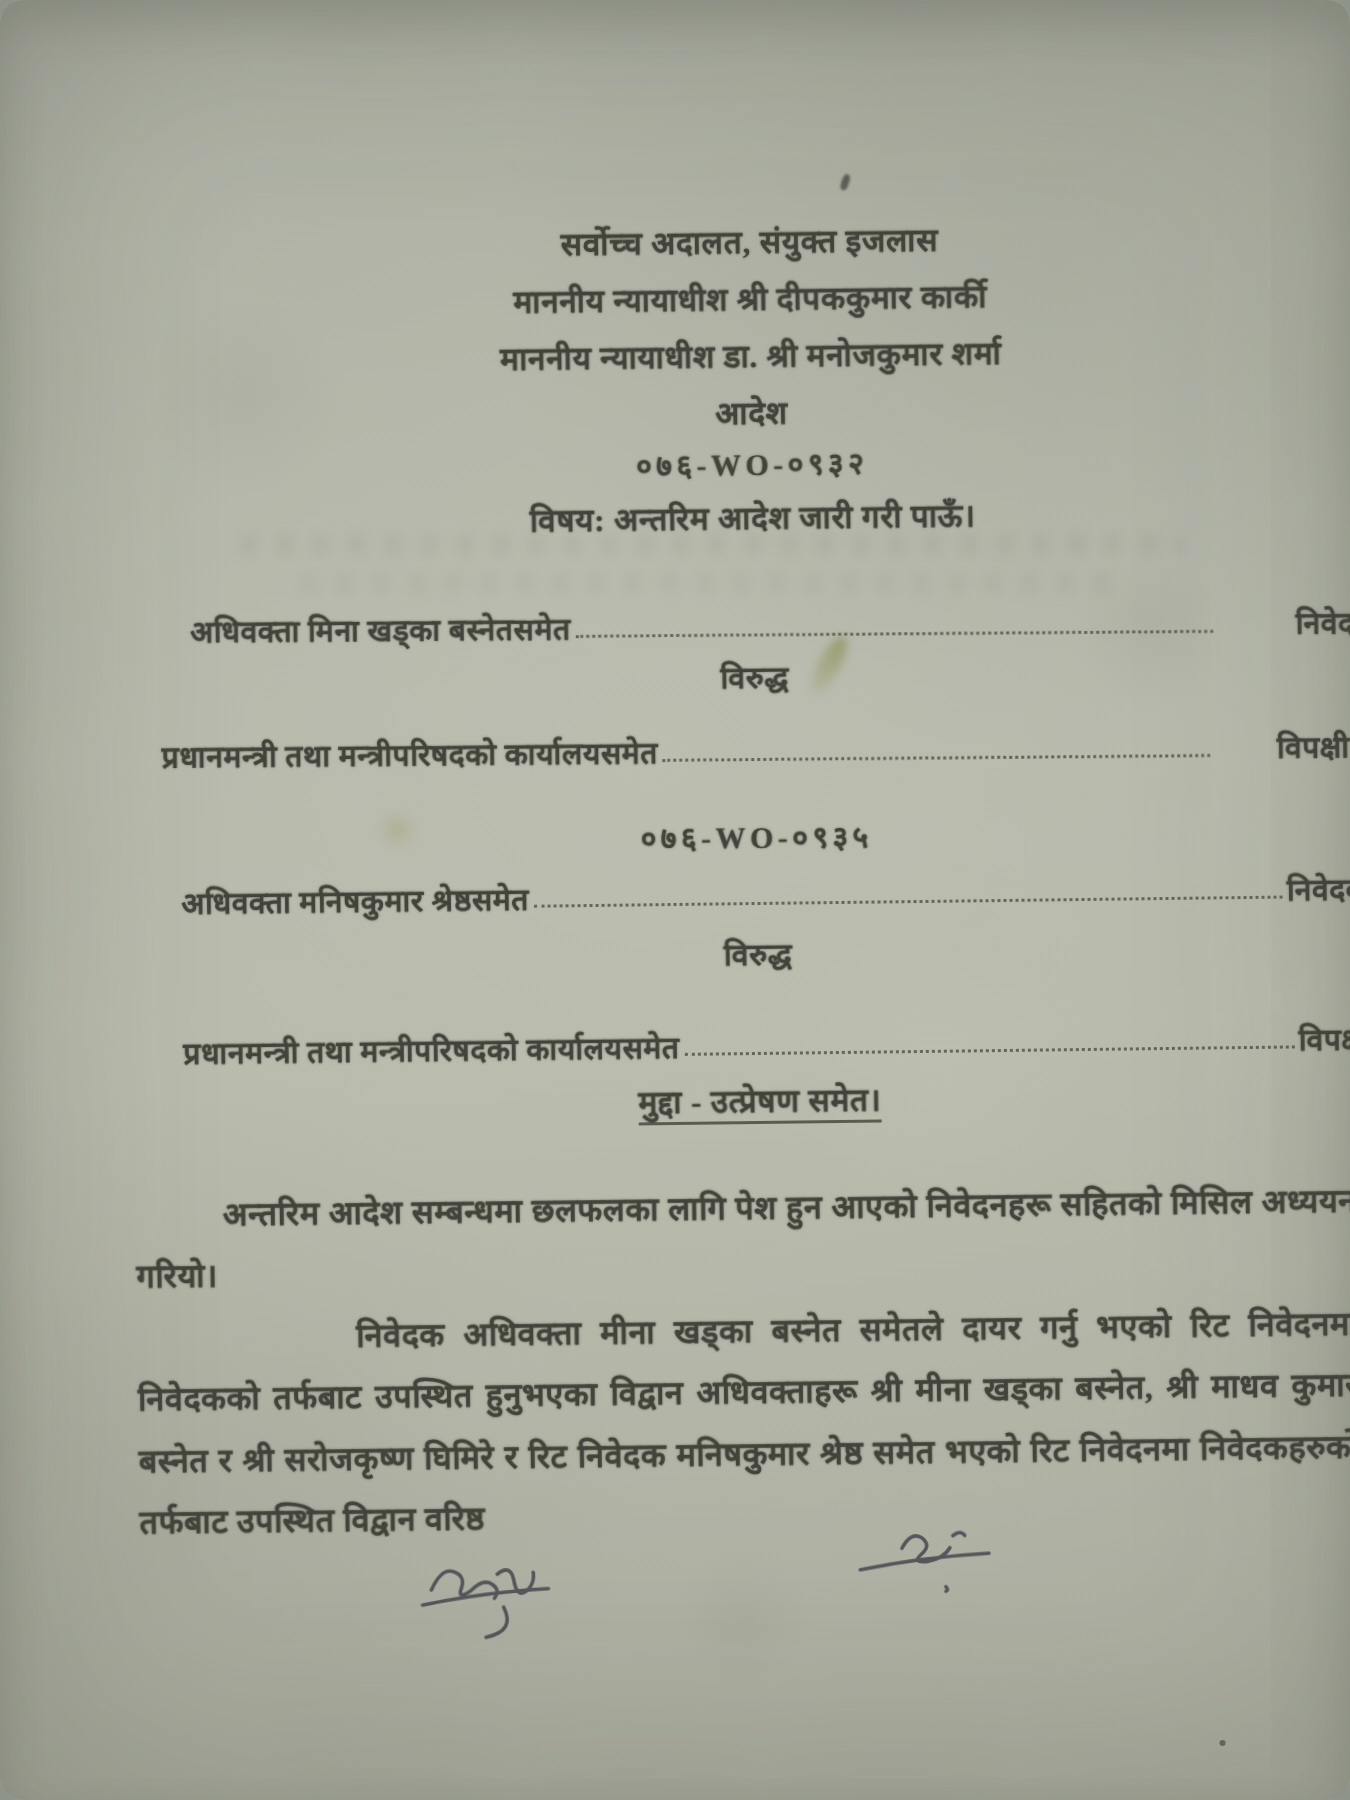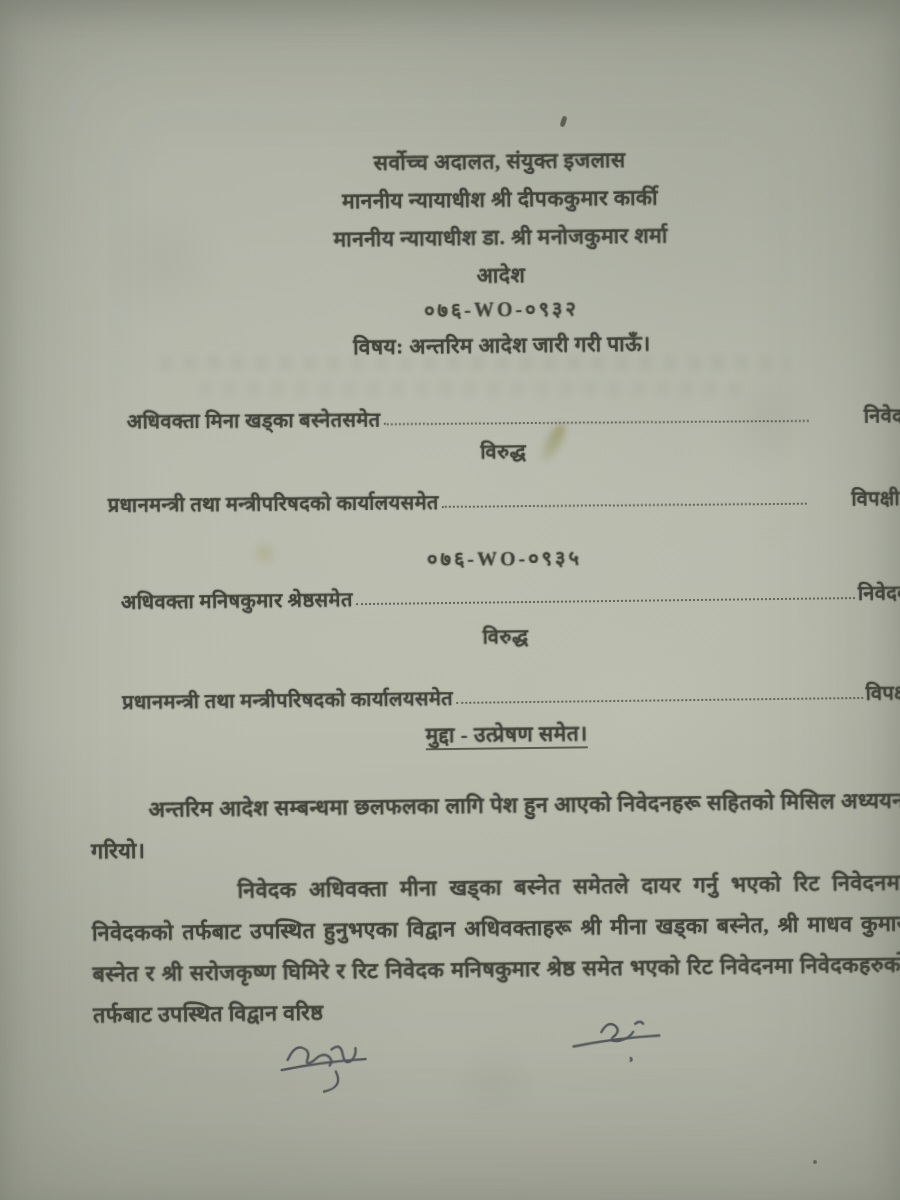--- a/index.html
+++ b/index.html
@@ -9,20 +9,21 @@
     font-family:"Liberation Serif","DejaVu Serif",serif;
   }
   .paper{
     position:relative;width:900px;height:1200px;
     background:
       radial-gradient(ellipse 120% 80% at 48% 42%, rgba(200,203,188,.35), rgba(0,0,0,0) 70%),
       radial-gradient(ellipse 60% 40% at 78% 14%, rgba(120,124,112,.18), rgba(0,0,0,0) 70%),
       radial-gradient(ellipse 50% 35% at 12% 85%, rgba(125,129,116,.15), rgba(0,0,0,0) 70%),
       linear-gradient(176deg, #a9ac9f 0%, #b3b6a8 38%, #b6b8aa 58%, #a8ab9d 100%);
     box-shadow: inset 0 0 140px rgba(58,62,52,.30), inset 0 14px 30px rgba(58,62,52,.18);
+    border-radius: 15px;
   }
   
   .paper::before{
     content:"";position:absolute;inset:0;pointer-events:none;
     background:
       radial-gradient(circle 90px at 18% 22%, rgba(95,99,86,.06), rgba(0,0,0,0) 75%),
       radial-gradient(circle 140px at 70% 60%, rgba(208,210,193,.10), rgba(0,0,0,0) 75%),
       radial-gradient(circle 70px at 85% 35%, rgba(95,99,86,.07), rgba(0,0,0,0) 75%),
       radial-gradient(circle 110px at 35% 78%, rgba(208,210,193,.08), rgba(0,0,0,0) 75%),
       radial-gradient(circle 60px at 55% 90%, rgba(95,99,86,.06), rgba(0,0,0,0) 75%);

